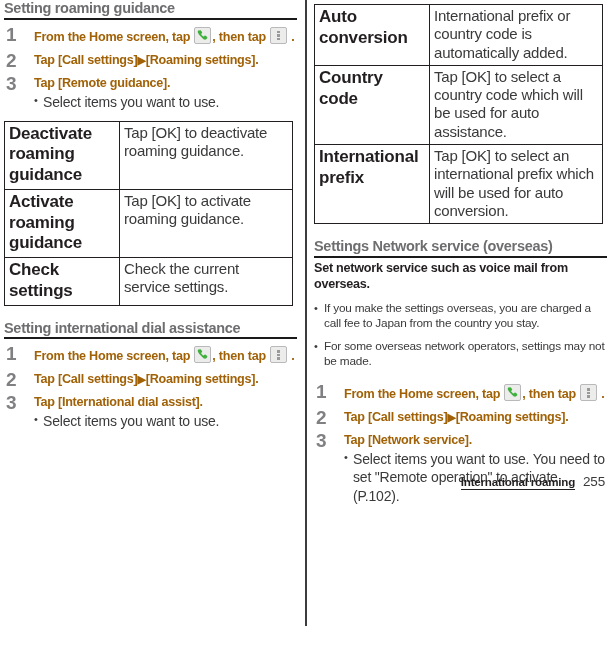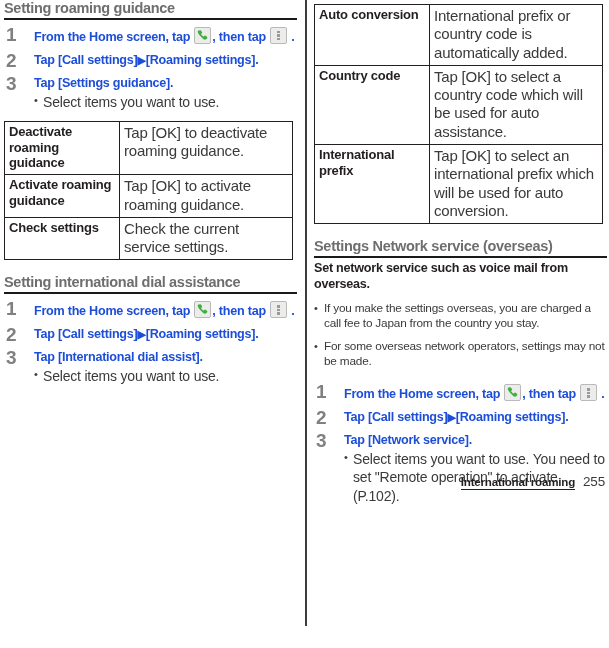--- a/index.html
+++ b/index.html
@@ -67,21 +67,21 @@
     top: -2px;
     font-size: 19px;
     font-weight: bold;
     color: #808083;
     line-height: 1;
   }
   .step-text {
     font-size: 12.6px;
     font-weight: bold;
     line-height: 1.27;
-    color: #1d4ed8;
+    color: #a16207;
     letter-spacing: -0.25px;
   }
   .note-list {
     list-style: none;
     margin: 1px 0 0 0;
     padding: 0;
   }
   .note {
     position: relative;
     padding-left: 9px;
@@ -150,21 +150,21 @@
   }
   table.spec td {
     border: 1.2px solid #231f20;
     padding: 2px 4px 3px 4px;
     vertical-align: top;
     line-height: 1.22;
     letter-spacing: -0.2px;
   }
   table.spec td.k {
     width: 106px;
-    font-size: 13px;
+    font-size: 17px;
     font-weight: bold;
     color: #231f20;
   }
   table.spec td.v {
     font-size: 15px;
     font-weight: normal;
     color: #3a3a3c;
   }
 
   
@@ -214,21 +214,21 @@
               </svg></span><span>, then tap </span><span class="icon-box icon-menu"><span class="dot d1"></span><span class="dot d2"></span><span class="dot d3"></span></span><span> .</span></div>
       </div>
 
       <div class="step">
         <span class="step-num">2</span>
         <div class="step-text"><span>Tap [Call settings]</span><span class="arrow">▶</span><span>[Roaming settings].</span></div>
       </div>
 
       <div class="step">
         <span class="step-num">3</span>
-        <div class="step-text">Tap [Settings guidance].</div>
+        <div class="step-text">Tap [Remote guidance].</div>
         <ul class="note-list">
           <li class="note">Select items you want to use.</li>
         </ul>
       </div>
 
     </div>
 
     <table class="spec">
       <tbody>
         <tr>

